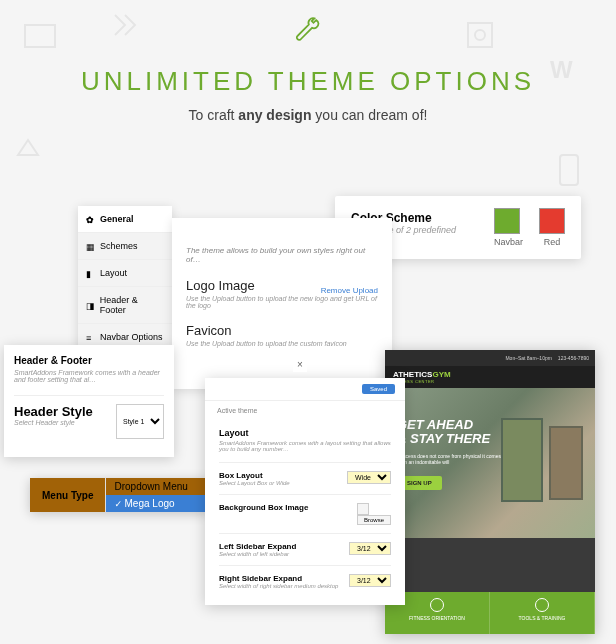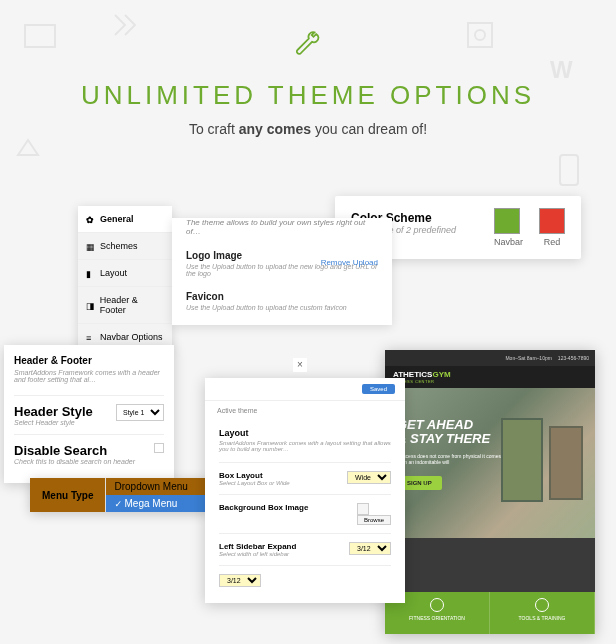--- a/index.html
+++ b/index.html
@@ -1,48 +1,48 @@
 <!DOCTYPE html>
 <html><head>
 <meta charset="utf-8">
 <style>
 *{box-sizing:border-box;margin:0;padding:0;font-family:Arial,Helvetica,sans-serif}
 body{width:616px;height:644px;background:#f5f5f5;position:relative;overflow:hidden}
 .bg-icons{position:absolute;inset:0;opacity:.08;z-index:0}
 .bg-icons svg{position:absolute}
-.header{position:relative;z-index:1;text-align:center;padding-top:30px}
+.header{position:relative;z-index:1;text-align:center;padding-top:16px}
 .wrench{width:28px;height:28px;display:inline-block}
 .title{font-size:26px;font-weight:400;letter-spacing:4px;color:#6eab2e;margin-top:18px}
 .subtitle{font-size:14px;color:#444;margin-top:10px}
 .subtitle b{font-weight:700}
 .canvas{position:absolute;inset:0;z-index:1}
 
 
 .panel-tabs{position:absolute;left:78px;top:206px;width:94px;background:#fff;box-shadow:0 2px 10px rgba(0,0,0,.15);font-size:9px}
 .panel-tabs .tab{padding:8px 8px;display:flex;align-items:center;gap:5px;border-bottom:1px solid #eee;cursor:pointer}
 .panel-tabs .tab.active{background:#fff;font-weight:700}
 .panel-tabs .tab:not(.active){background:#f3f3f3}
 .tab-icon{width:9px;height:9px;display:inline-block}
 
 
-.panel-main{position:absolute;left:172px;top:218px;width:220px;background:#fff;box-shadow:0 2px 10px rgba(0,0,0,.12);font-size:8px;padding:0 14px;color:#666}
+.panel-main{position:absolute;left:172px;top:218px;width:220px;background:#fff;box-shadow:0 2px 10px rgba(0,0,0,.12);font-size:8px;padding:28px 14px;color:#666}
 .panel-main .intro{font-style:italic;margin-bottom:14px;color:#888}
-.panel-main h4{font-size:10px;color:#222;font-weight:700;margin-bottom:2px}
+.panel-main h4{font-size:13px;color:#222;font-weight:400;margin-bottom:2px}
 .panel-main .desc{font-style:italic;color:#999;font-size:7px}
 .panel-main .row{margin-bottom:14px;position:relative}
 .panel-main .link{color:#3a7fd4;font-size:8px;position:absolute;right:0;top:8px}
 
 
 .panel-hf{position:absolute;left:4px;top:345px;width:170px;background:#fff;box-shadow:0 2px 12px rgba(0,0,0,.18);font-size:8px;padding:10px}
 .panel-hf h3{font-size:10px;font-weight:700;margin-bottom:3px}
 .panel-hf .note{font-style:italic;color:#999;font-size:7px;margin-bottom:12px}
 .panel-hf .opt{padding:8px 0;border-top:1px solid #eee;display:flex;justify-content:space-between;align-items:flex-start}
 .panel-hf .opt .lbl h5{font-size:13px;font-weight:700}
 .panel-hf .opt .lbl .d{font-style:italic;color:#999;font-size:7px}
-.panel-hf select{font-size:7px;border:1px solid #ccc;padding:3px 2px;background:#fff}
+.panel-hf select{font-size:7px;border:1px solid #ccc;padding:12px 2px;background:#fff}
 .panel-hf .chk{width:10px;height:10px;border:1px solid #ccc}
 
 
 .panel-menu{position:absolute;left:30px;top:478px;width:180px;background:#a16207;box-shadow:0 2px 12px rgba(0,0,0,.2);font-size:10px;display:flex;align-items:center}
 .panel-menu .ml{font-weight:700;padding:10px 12px}
 .panel-menu .dd{flex:1;border-left:1px solid #ddd}
 .panel-menu .dd .o{padding:3px 8px;font-size:10px}
 .panel-menu .dd .o.sel{background:#3a7fd4;color:#fff}
 .panel-menu .dd .o.sel::before{content:"✓ ";font-size:9px}
 
@@ -118,21 +118,21 @@
 </div>
 
 <div class="header">
   <span class="wrench">
     <svg viewBox="0 0 24 24" width="28" height="28">
         <path fill="none" stroke="#6eab2e" stroke-width="1.5" d="M21 6.5a4 4 0 0 1-5.5 3.7L6 19.7a2 2 0 1 1-2.8-2.8l9.5-9.5A4 4 0 0 1 17.5 2l-2.3 2.3 1.5 1.5L19 3.5A4 4 0 0 1 21 6.5z"></path>
       </svg>
   </span>
   <h1 class="title">UNLIMITED THEME OPTIONS</h1>
   <p class="subtitle">
-    <span>To craft </span><b>any comes</b><span> you can dream of!</span>
+    <span>To craft </span><b>any design</b><span> you can dream of!</span>
   </p>
 </div>
 
 <div class="canvas">
 
   <div class="panel-color">
     <div class="txt">
       <h4>Color Scheme</h4>
       <div class="d">Select one of 2 predefined schemes</div>
     </div>
@@ -185,34 +185,27 @@
   <div class="panel-hf">
     <h3>Header &amp; Footer</h3>
     <div class="note">SmartAddons Framework comes with a header and footer setting that al…</div>
     <div class="opt">
       <div class="lbl">
           <h5>Header Style</h5>
           <div class="d">Select Header style</div>
         </div>
       <select><option>Style 1</option></select>
     </div>
-    <div class="opt">
-      <div class="lbl">
-          <h5>Disable Search</h5>
-          <div class="d">Check this to disable search on header</div>
-        </div>
-      <span class="chk"></span>
-    </div>
   </div>
 
   <div class="panel-menu">
     <div class="ml">Menu Type</div>
     <div class="dd">
       <div class="o">Dropdown Menu</div>
-      <div class="o sel">Mega Menu</div>
+      <div class="o sel">Mega Logo</div>
     </div>
   </div>
 
   <span class="close-x">×</span>
 
   <div class="preview">
     <div class="topbar">
       <span>Mon–Sat 8am–10pm</span>
       <span>123-456-7890</span>
     </div>
@@ -259,18 +252,22 @@
         <div><span class="sq"></span><br><span class="btn-sm">Browse</span></div>
       </div>
       <div class="r">
         <div>
             <h5>Left Sidebar Expand</h5>
             <div class="d">Select width of left sidebar</div>
           </div>
         <select><option>3/12</option></select>
       </div>
       <div class="r">
+        <div>
+            <h5>Right Sidebar Expand</h5>
+            <div class="d">Select width of right sidebar medium desktop</div>
+          </div>
         <select><option>3/12</option></select>
       </div>
     </div>
   </div>
 
 </div>
 
 </body></html>

